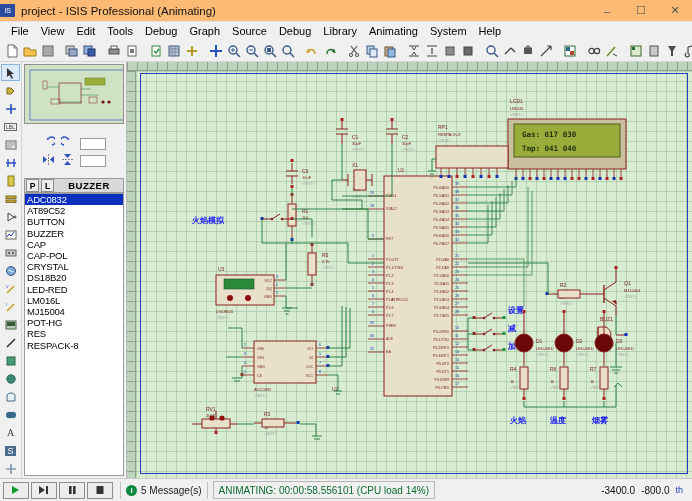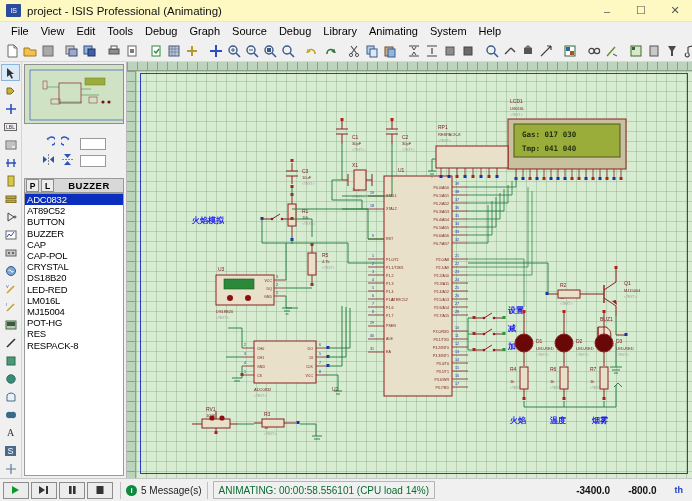--- a/index.html
+++ b/index.html
@@ -13,24 +13,23 @@
   #app {
     width: 692px; height: 501px;
     display: flex; flex-direction: column;
     background: #f0f0f0;
     position: relative;
   }
 
   
   .titlebar {
     height: 22px; min-height: 22px;
-    background: #fef9c3;
+    background: #fdba74;
     display: flex; align-items: center;
     border-bottom: 1px solid #e3e3e3;
-    padding-left: 6px;
   }
   .app-icon {
     width: 15px; height: 13px;
     background: #2b4ba0;
     color: #fff; font-size: 7px; line-height: 13px;
     text-align: center; letter-spacing: -0.5px;
     margin-right: 6px; border-radius: 1px;
     font-family: "Liberation Sans", sans-serif;
   }
   .title-text { font-size: 11.5px; color: #111; white-space: nowrap; }
@@ -194,23 +193,22 @@
   .status-text { font-size: 10px; color: #222; }
   .status-panel {
     border: 1px solid #b5b5b5; background: #f0f0f0;
     height: 18px; display: flex; align-items: center;
     padding: 0 5px;
   }
   .anim-status {
     color: #0a6b2f; font-size: 10px; white-space: nowrap; text-align: right;
   }
   .coords {
-    margin-left: auto; display: flex; align-items: center; gap: 18px;
+    margin-left: auto; display: flex; align-items: center; gap: 6px;
     padding-right: 6px;
-    font-weight: bold;
   }
   .coord-val { font-size: 10px; color: #111; }
   .coord-unit { font-size: 9px; color: #2040c0; }
 
   
   text { font-family: "Liberation Sans", sans-serif; }
   .lbl { font-size: 5px; fill: #7a2020; }
   .lblv { font-size: 4px; fill: #7a2020; }
   .lbls { font-size: 3.4px; fill: #9a9a9a; }
   .pin { font-size: 3.6px; fill: #7a2020; }

